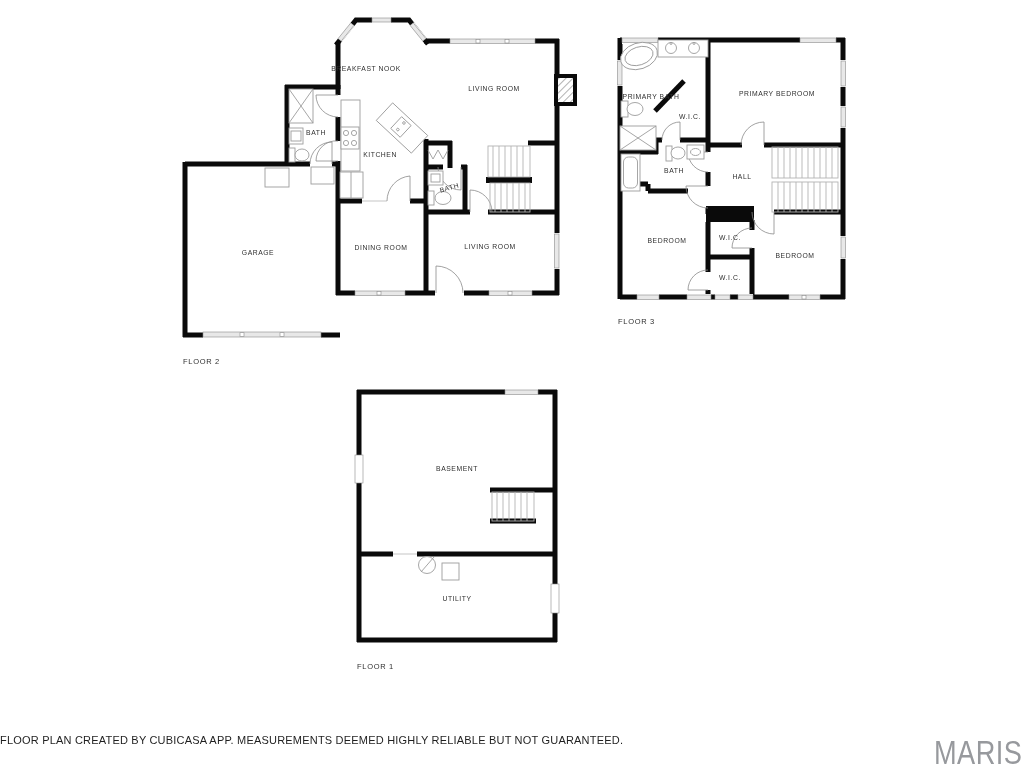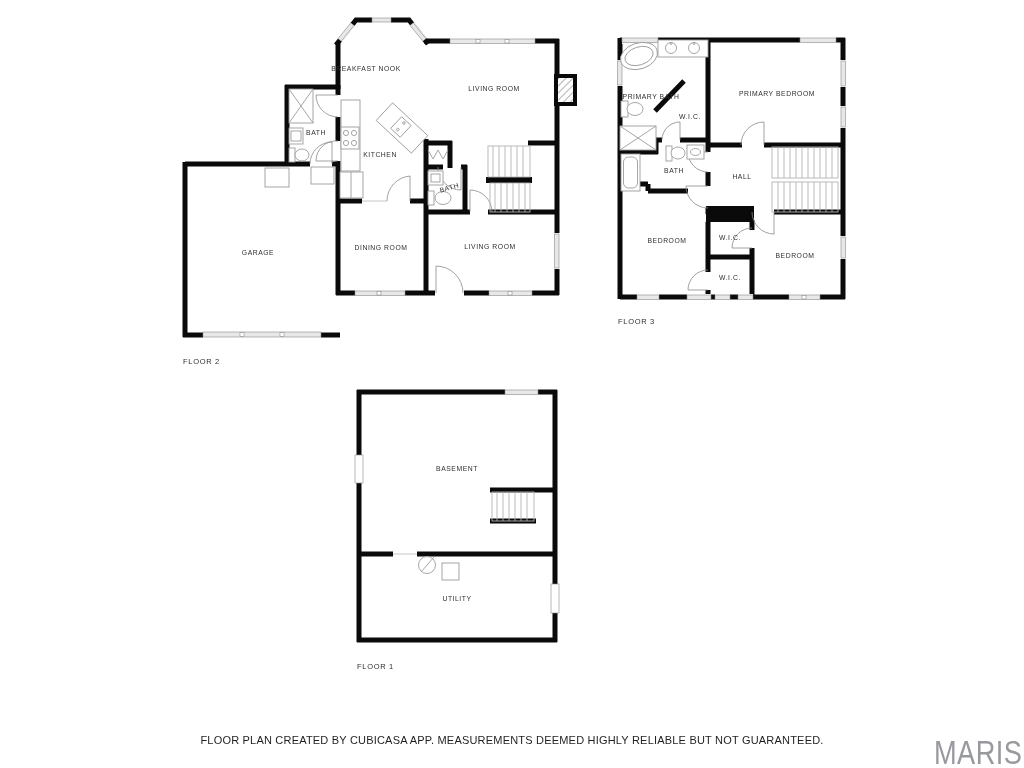--- a/index.html
+++ b/index.html
@@ -21,21 +21,21 @@
   .opening{stroke:#cfcfcf;stroke-width:1.2;fill:none;}
   .rlabel{
     font-family:"Liberation Sans",sans-serif;font-size:6.8px;
     fill:var(--label,#2e2e2e);letter-spacing:0.55px;text-anchor:middle;
   }
   .flabel{
     font-family:"Liberation Sans",sans-serif;font-size:7.5px;
     fill:var(--label,#2e2e2e);letter-spacing:0.7px;
   }
   .footer{
-    position:absolute;left:0;top:734px;width:1024px;text-align:center;
+    position:absolute;left:0;top:734px;width:1024px;
     font-size:11px;letter-spacing:0.2px;color:var(--footer,#1f1f1f);
     font-family:"Liberation Sans",sans-serif;white-space:nowrap;
   }
   .watermark{
     position:absolute;right:2px;bottom:-4px;
     font-size:34px;font-weight:300;color:var(--watermark,#97999d);
     font-family:"Liberation Sans",sans-serif;letter-spacing:0.5px;
     transform:scaleX(0.8);transform-origin:right bottom;
   }
 </style>

